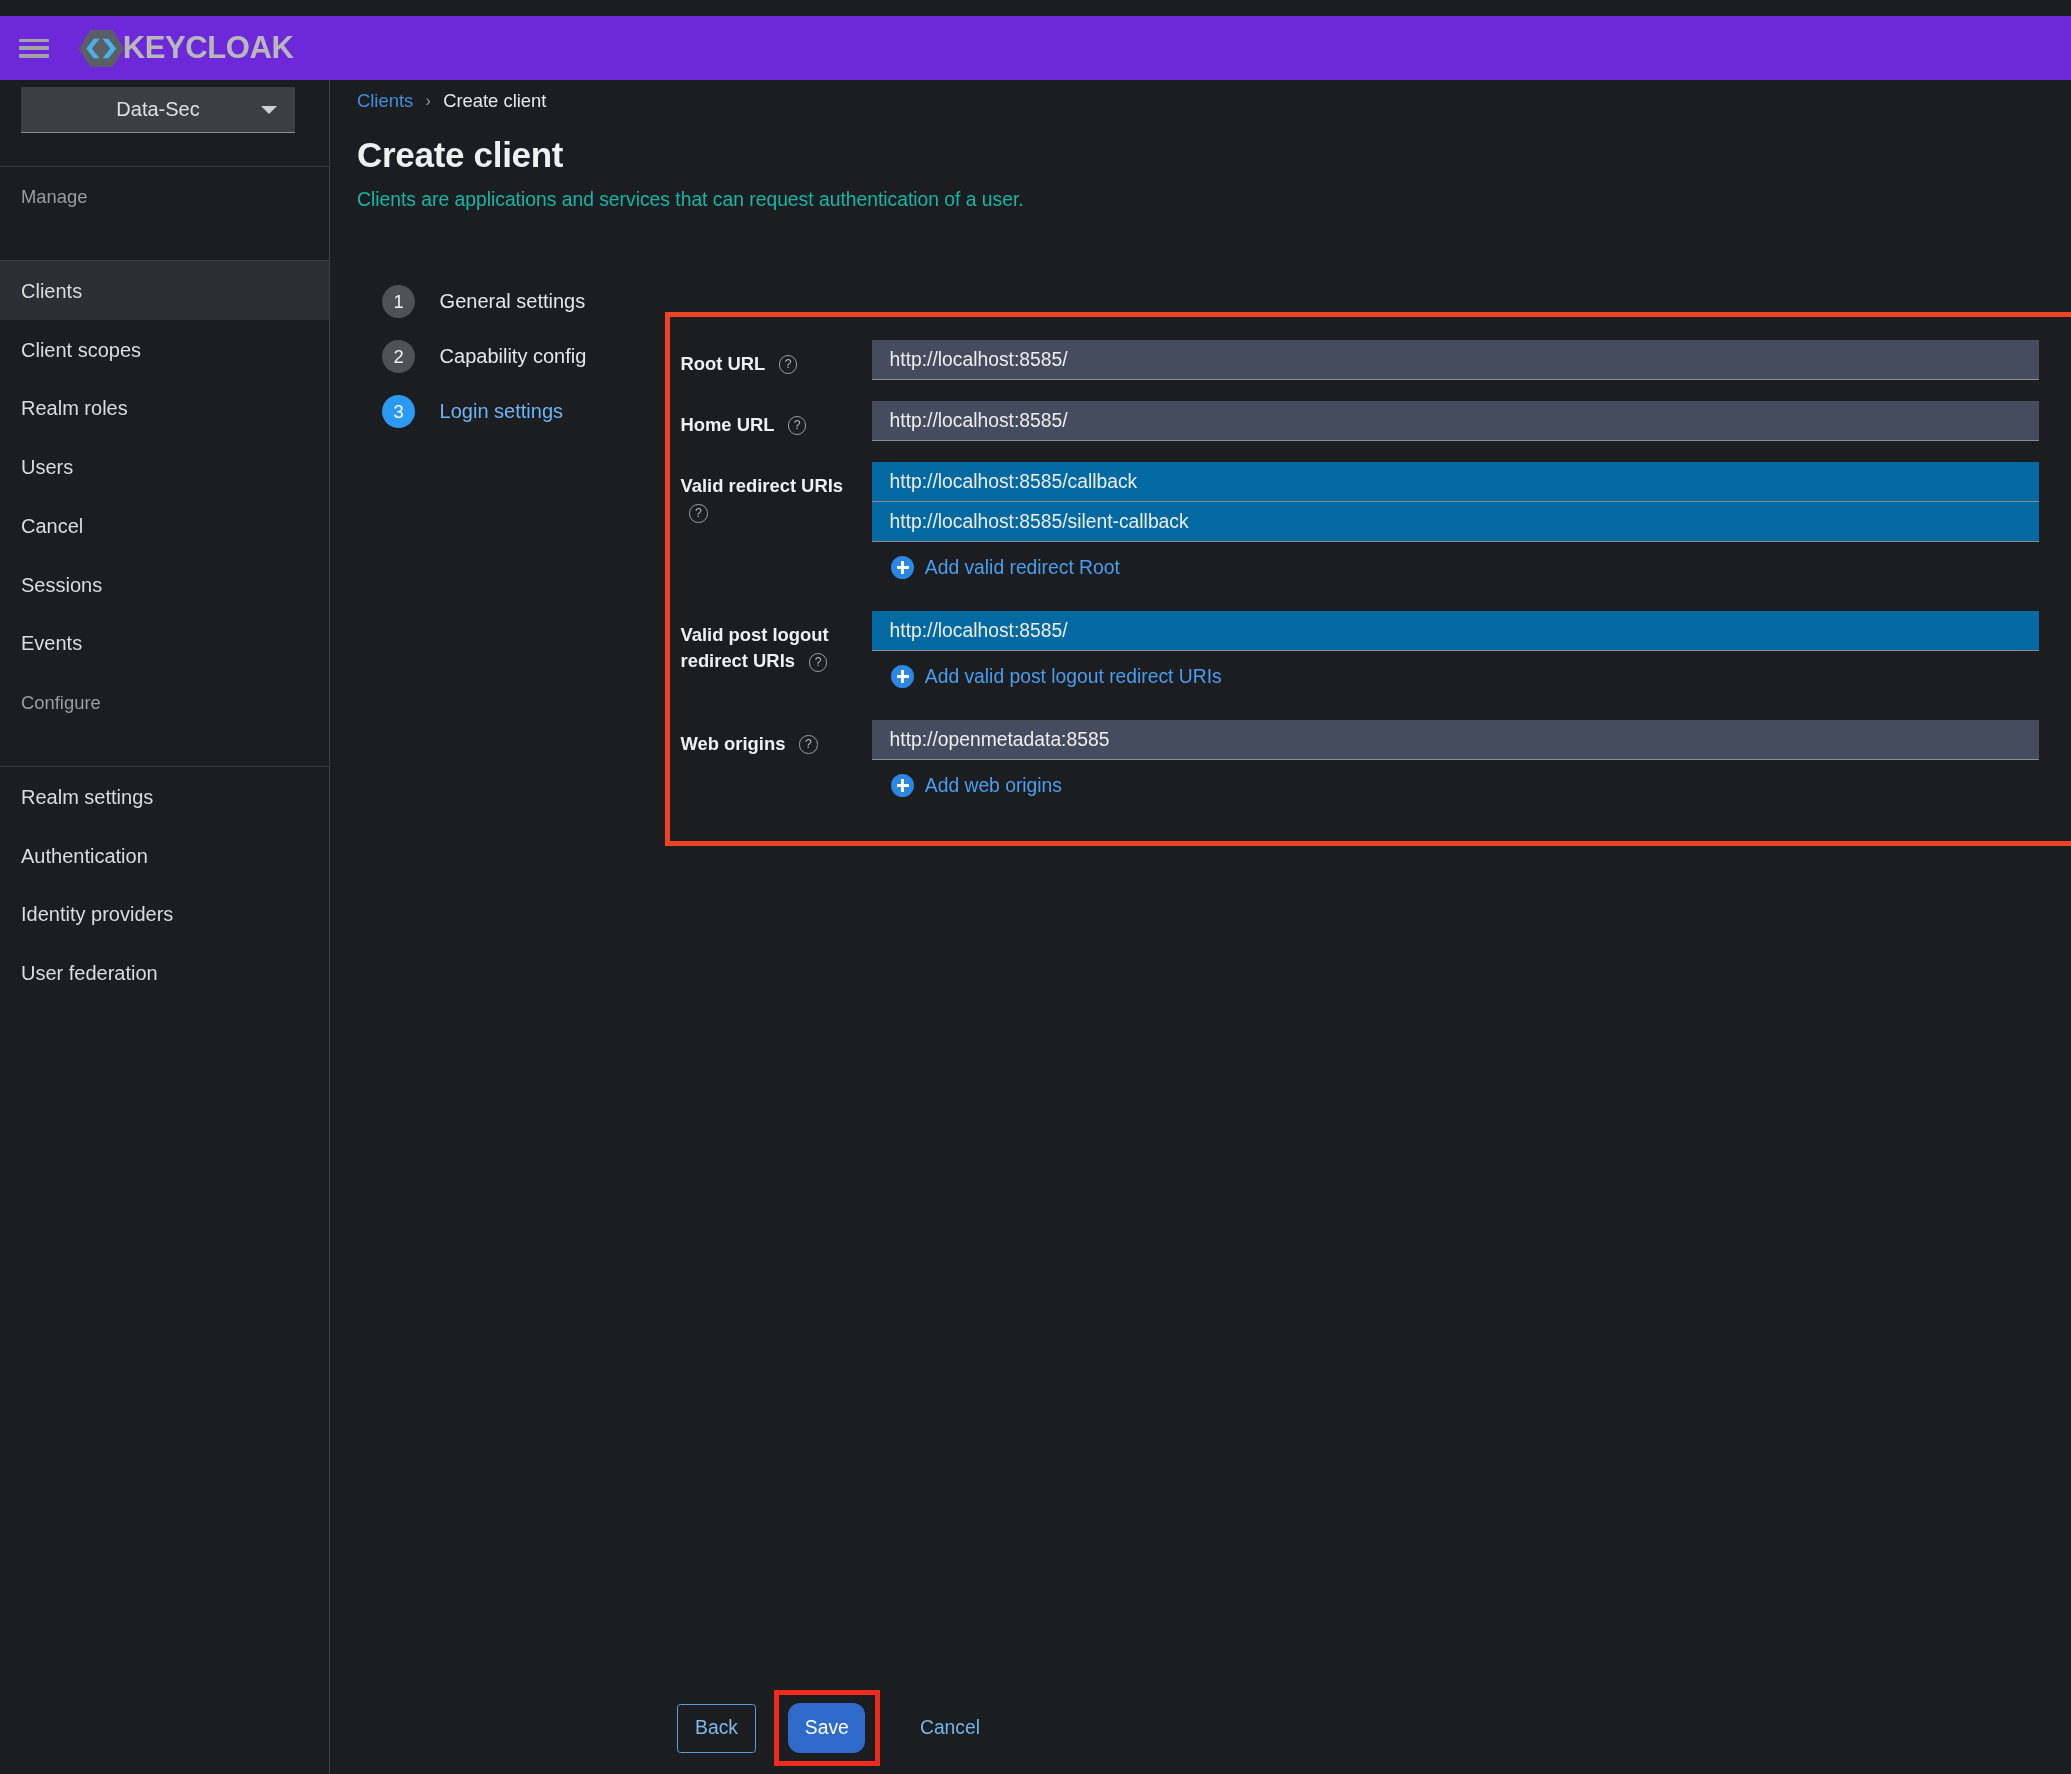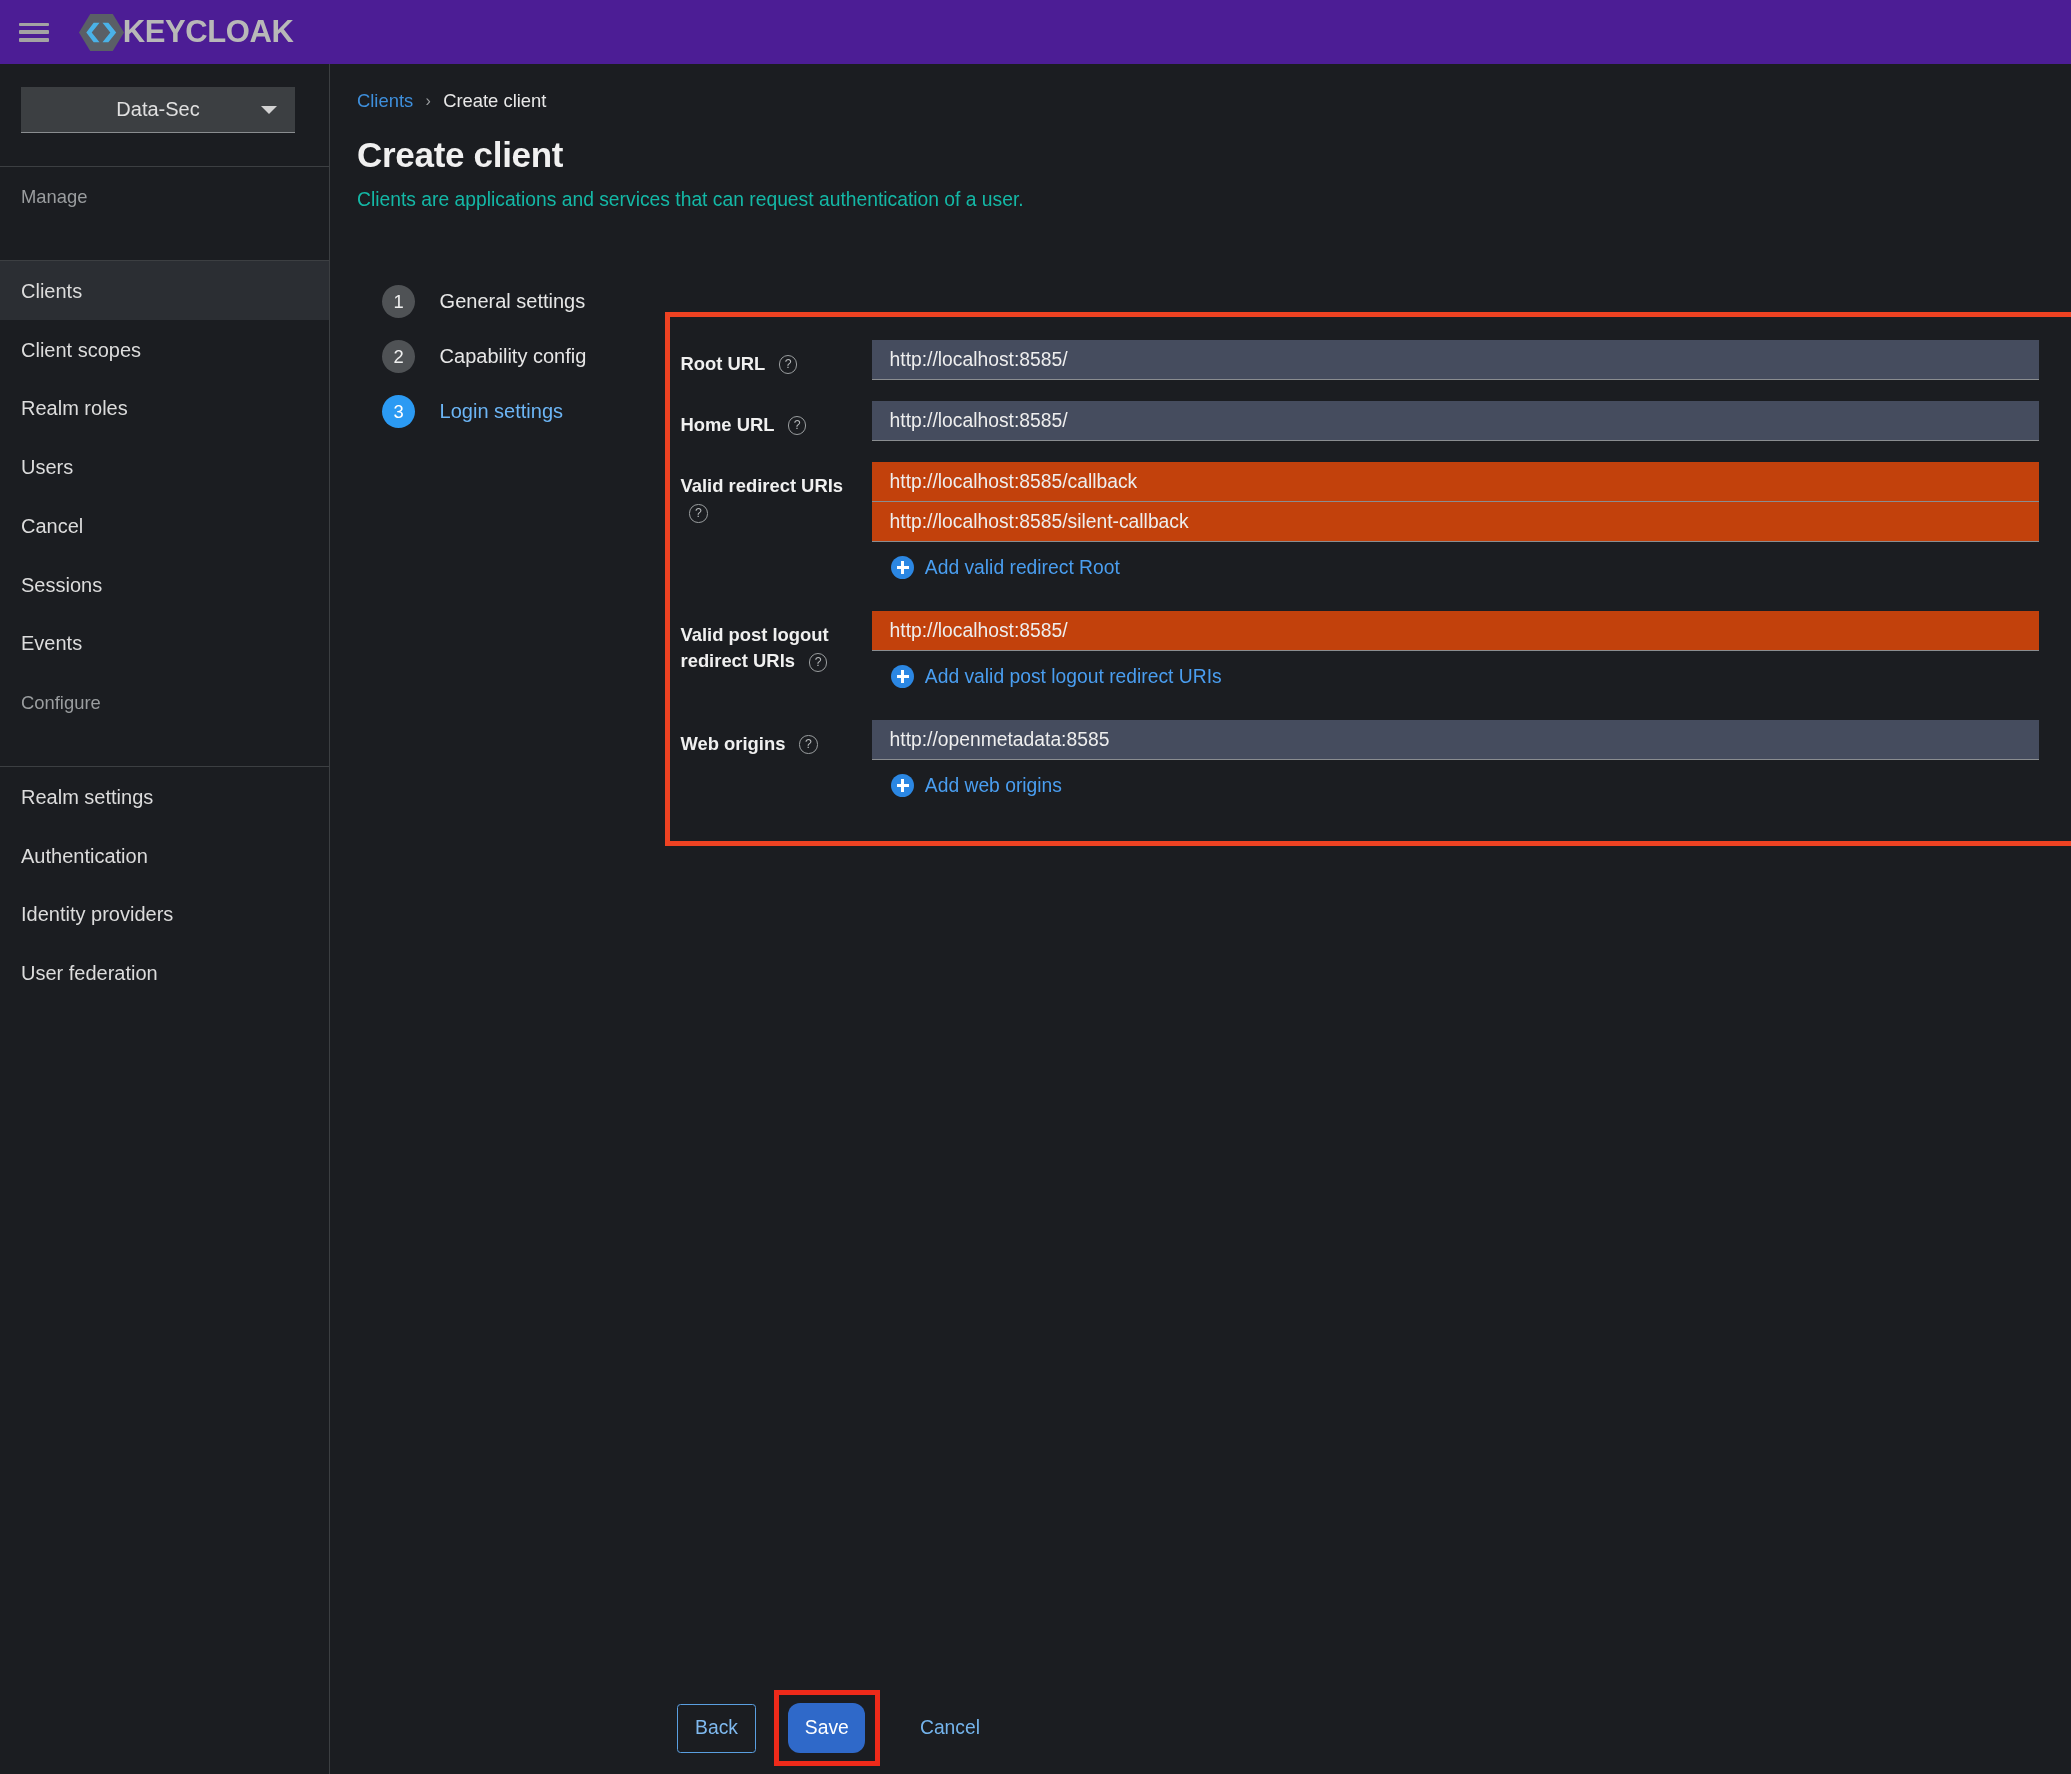--- a/index.html
+++ b/index.html
@@ -8,23 +8,23 @@
     width: 2072px;
     height: 1775px;
     background: #1b1d21;
     font-family: "Liberation Sans", sans-serif;
     overflow: hidden;
   }
 
   
   .masthead {
     position: absolute;
-    top: 0; left: 0;
+    top: 16px; left: 0;
     width: 2072px; height: 64px;
-    background: #4c1d95;
+    background: #6d28d9;
     display: flex;
     align-items: center;
     z-index: 30;
   }
   .hamburger {
     width: 30px; height: 26px;
     margin-left: 19.3px; margin-right: 28px;
     display: flex; flex-direction: column; justify-content: space-between;
     padding: 3.5px 0;
     cursor: pointer;
@@ -143,21 +143,21 @@
     display: inline-block; vertical-align: middle;
     width: 18.4px; height: 18.4px; margin-left: 8.8px;
     border: 1.8px solid #9a9d9f; border-radius: 50%;
     color: #b5b8ba; font-size: 12.3px; font-weight: normal;
     text-align: center; line-height: 16px; cursor: pointer;
   }
   .fcontrol { flex: 1; }
 
   .txtinput {
     width: 1167px; height: 40px;
-    background: #c2410c;
+    background: #0369a1;
     border: none; border-bottom: 0.9px solid #8a8d90;
     color: #eeeeee; font-size: 19.3px;
     font-family: "Liberation Sans", sans-serif;
     padding: 0 17.6px;
     display: block;
   }
   .txtinput.slate { background: #454c5e; }
 
   .inputrow { display: flex; align-items: center; gap: 0; }
 

